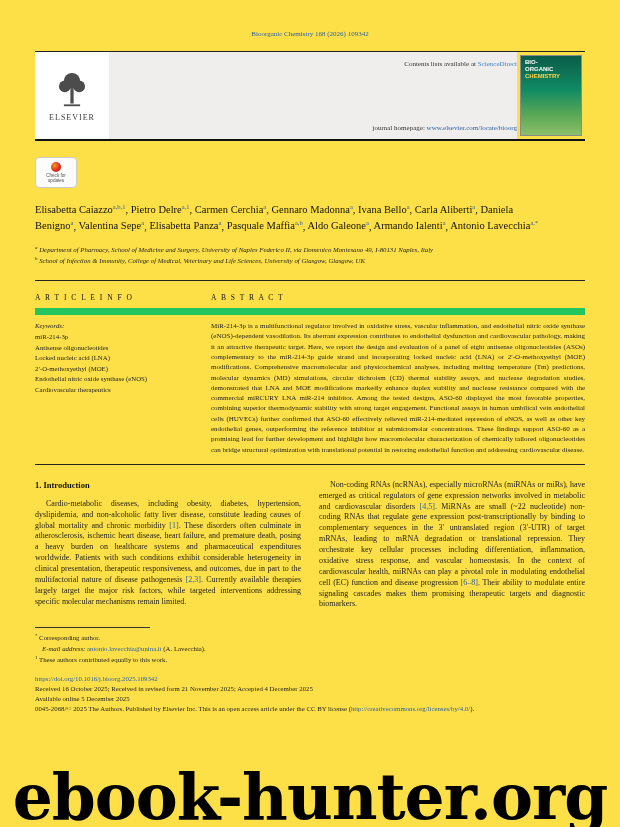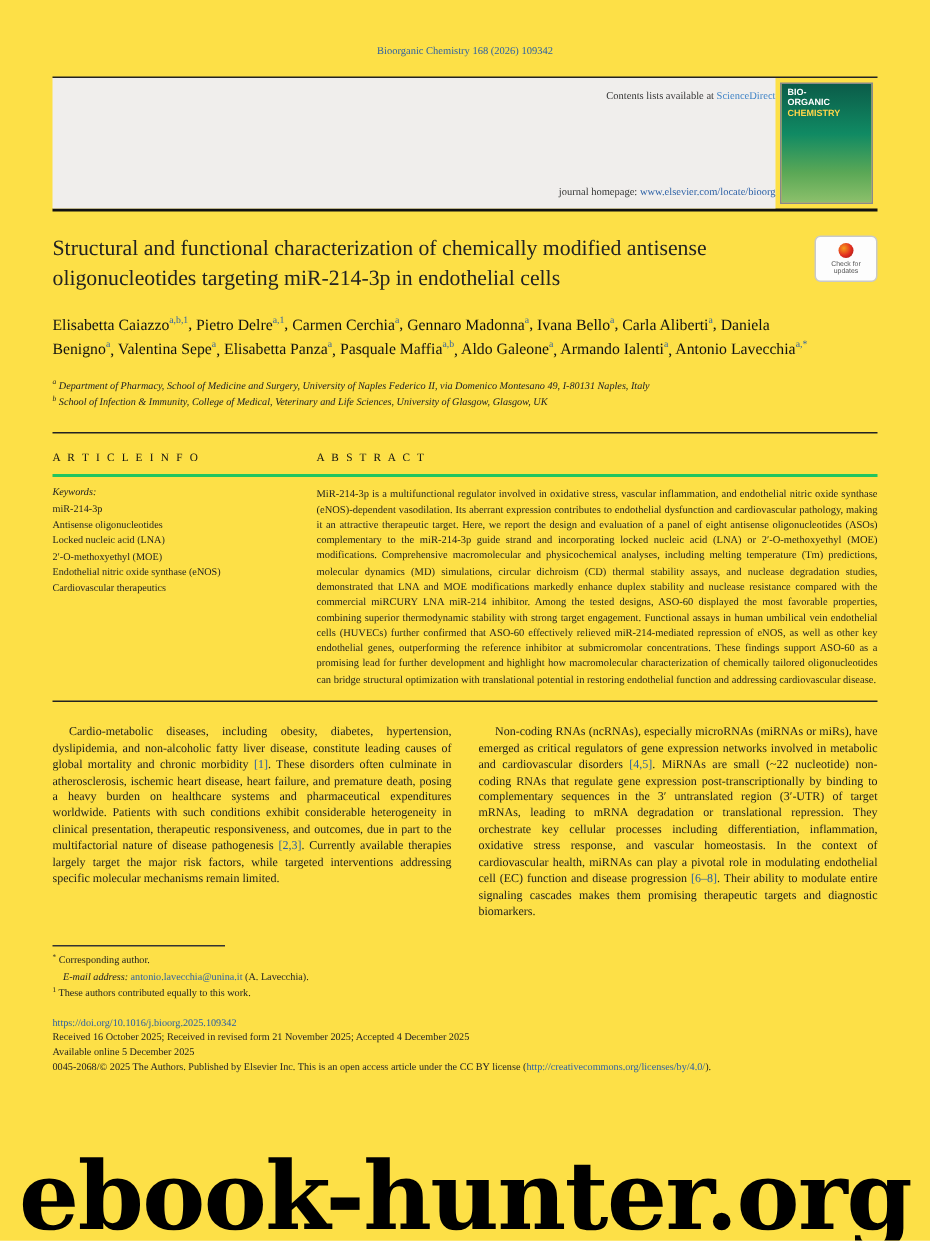--- a/index.html
+++ b/index.html
@@ -33,21 +33,21 @@
              background:radial-gradient(circle at 35% 35%, #f89b1c 0%, #e02b20 55%, #8f1a14 100%); }
   .cm-text { font-family:"Liberation Sans", sans-serif; font-size:4.6px; color:#555; text-align:center; line-height:1.2; width:36px; }
 
   .authors { margin:13px 35px 0 35px; width:512px; font-size:10.5px; line-height:1.55; color:#111; }
   .authors sup { font-size:6.5px; color:#2a5fa5; }
 
   .affils { margin:9px 35px 0 35px; font-size:6.8px; font-style:italic; line-height:1.55; color:#222; }
   .affils sup { font-size:5px; }
 
   .info-section { margin:13px 35px 0 35px; border-top:1px solid #222; border-bottom:1px solid #222; }
-  .info-head-row { display:flex; border-bottom:2px solid #22c55e; padding:5px 0 4px 0; }
+  .info-head-row { display:flex; border-bottom:7px solid #22c55e; padding:5px 0 4px 0; }
   .sec-head { font-size:7.5px; letter-spacing:1.5px; color:#111; }
   .col-left { width:163px; flex-shrink:0; }
   .col-right { flex:1; padding-left:13px; }
   .info-body-row { display:flex; padding:6px 0 9px 0; }
   .kw-label { font-size:6.8px; font-style:italic; line-height:1.6; color:#222; }
   .kw { font-size:6.8px; line-height:1.55; color:#222; }
   .abstract { font-size:7px; line-height:1.47; text-align:justify; color:#1c1c1c; }
 
   .intro-cols { margin:15px 35px 0 35px; display:flex; gap:18px; }
   .intro-col { flex:1; }
@@ -69,39 +69,48 @@
                font-family:"DejaVu Serif", serif; font-weight:bold; font-size:63px; letter-spacing:-1px; color:#000; }
 </style>
 </head>
 <body>
 
 <div class="page">
 
   <div class="top-ref">Bioorganic Chemistry 168 (2026) 109342</div>
 
   <div class="header-band">
+    <div class="logo-col">
+      <svg width="36" height="42" viewBox="0 0 40 46">
+        <circle cx="20" cy="13" r="9" fill="#4c4c4c"></circle>
+        <circle cx="12" cy="19" r="6.5" fill="#4c4c4c"></circle>
+        <circle cx="28" cy="19" r="6.5" fill="#4c4c4c"></circle>
+        <rect x="18.2" y="22" width="3.6" height="16" fill="#4c4c4c"></rect>
+        <path d="M11 40 h18" stroke="#4c4c4c" stroke-width="2" fill="none"></path>
+      </svg>
+      <div class="logo-wordmark">ELSEVIER</div>
+    </div>
     <div class="banner">
       <div class="contents-line">
         <span>Contents lists available at </span><a class="link sd-link">ScienceDirect</a>
       </div>
       <div class="homepage-line">
         <span>journal homepage: </span><a class="link">www.elsevier.com/locate/bioorg</a>
       </div>
     </div>
     <div class="cover">
       <div class="cover-title">
         <div class="ct1">BIO-</div>
         <div class="ct2">ORGANIC</div>
         <div class="ct3">CHEMISTRY</div>
       </div>
     </div>
   </div>
 
   <div class="title-row">
-    <h1 class="title">Structural and functional characterization of chemically modified antisense oligonucleotides targeting miR-214-3p in endothelial cells</h1>
     <div class="crossmark">
       <div class="cm-icon"></div>
       <div class="cm-text">Check for updates</div>
     </div>
   </div>
 
   <div class="authors">
     <span><span>Elisabetta Caiazzo</span><sup>a,b,1</sup></span><span>, </span><span><span>Pietro Delre</span><sup>a,1</sup></span><span>, </span><span><span>Carmen Cerchia</span><sup>a</sup></span><span>, </span><span><span>Gennaro Madonna</span><sup>a</sup></span><span>, </span><span><span>Ivana Bello</span><sup>a</sup></span><span>, </span><span><span>Carla Aliberti</span><sup>a</sup></span><span>, </span><span><span>Daniela Benigno</span><sup>a</sup></span><span>, </span><span><span>Valentina Sepe</span><sup>a</sup></span><span>, </span><span><span>Elisabetta Panza</span><sup>a</sup></span><span>, </span><span><span>Pasquale Maffia</span><sup>a,b</sup></span><span>, </span><span><span>Aldo Galeone</span><sup>a</sup></span><span>, </span><span><span>Armando Ialenti</span><sup>a</sup></span><span>, </span><span><span>Antonio Lavecchia</span><sup>a,*</sup></span>
   </div>
 
@@ -126,20 +135,21 @@
         <div class="kw">Cardiovascular therapeutics</div>
       </div>
       <div class="col-right">
         <p class="abstract">MiR-214-3p is a multifunctional regulator involved in oxidative stress, vascular inflammation, and endothelial nitric oxide synthase (eNOS)-dependent vasodilation. Its aberrant expression contributes to endothelial dysfunction and cardiovascular pathology, making it an attractive therapeutic target. Here, we report the design and evaluation of a panel of eight antisense oligonucleotides (ASOs) complementary to the miR-214-3p guide strand and incorporating locked nucleic acid (LNA) or 2′-O-methoxyethyl (MOE) modifications. Comprehensive macromolecular and physicochemical analyses, including melting temperature (Tm) predictions, molecular dynamics (MD) simulations, circular dichroism (CD) thermal stability assays, and nuclease degradation studies, demonstrated that LNA and MOE modifications markedly enhance duplex stability and nuclease resistance compared with the commercial miRCURY LNA miR-214 inhibitor. Among the tested designs, ASO-60 displayed the most favorable properties, combining superior thermodynamic stability with strong target engagement. Functional assays in human umbilical vein endothelial cells (HUVECs) further confirmed that ASO-60 effectively relieved miR-214-mediated repression of eNOS, as well as other key endothelial genes, outperforming the reference inhibitor at submicromolar concentrations. These findings support ASO-60 as a promising lead for further development and highlight how macromolecular characterization of chemically tailored oligonucleotides can bridge structural optimization with translational potential in restoring endothelial function and addressing cardiovascular disease.</p>
       </div>
     </div>
   </div>
 
   <div class="intro-cols">
     <div class="intro-col">
+      <h2 class="intro-head">1. Introduction</h2>
       <p class="body-par"><span>Cardio-metabolic diseases, including obesity, diabetes, hypertension, dyslipidemia, and non-alcoholic fatty liver disease, constitute leading causes of global mortality and chronic morbidity </span><a class="cite">[1]</a><span>. These disorders often culminate in atherosclerosis, ischemic heart disease, heart failure, and premature death, posing a heavy burden on healthcare systems and pharmaceutical expenditures worldwide. Patients with such conditions exhibit considerable heterogeneity in clinical presentation, therapeutic responsiveness, and outcomes, due in part to the multifactorial nature of disease pathogenesis </span><a class="cite">[2,3]</a><span>. Currently available therapies largely target the major risk factors, while targeted interventions addressing specific molecular mechanisms remain limited.</span></p>
     </div>
     <div class="intro-col">
       <p class="body-par"><span>Non-coding RNAs (ncRNAs), especially microRNAs (miRNAs or miRs), have emerged as critical regulators of gene expression networks involved in metabolic and cardiovascular disorders </span><a class="cite">[4,5]</a><span>. MiRNAs are small (~22 nucleotide) non-coding RNAs that regulate gene expression post-transcriptionally by binding to complementary sequences in the 3′ untranslated region (3′-UTR) of target mRNAs, leading to mRNA degradation or translational repression. They orchestrate key cellular processes including differentiation, inflammation, oxidative stress response, and vascular homeostasis. In the context of cardiovascular health, miRNAs can play a pivotal role in modulating endothelial cell (EC) function and disease progression </span><a class="cite">[6–8]</a><span>. Their ability to modulate entire signaling cascades makes them promising therapeutic targets and diagnostic biomarkers.</span></p>
     </div>
   </div>
 
   <div class="footnotes">
     <div class="fn-rule"></div>
     <div class="fn-line"><sup>*</sup><span> Corresponding author.</span></div>

